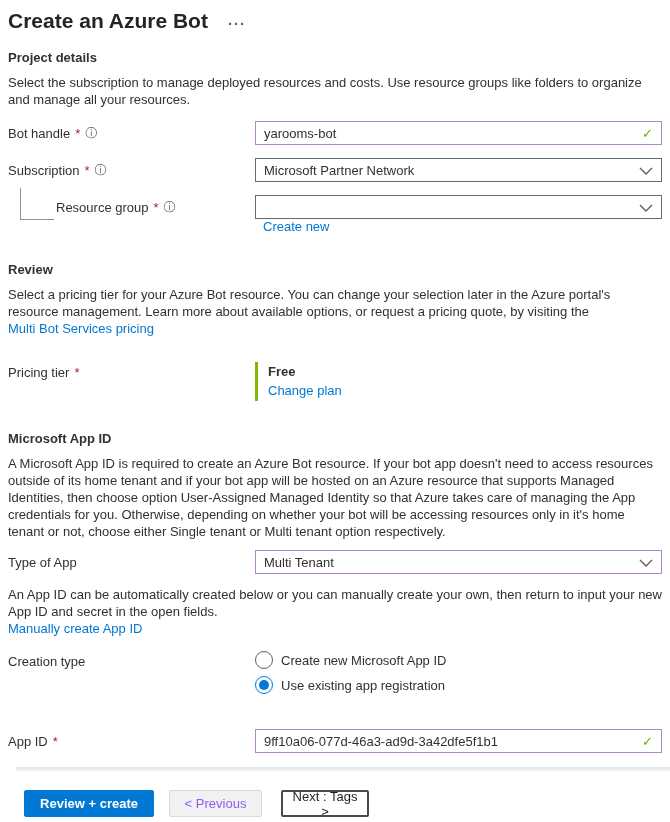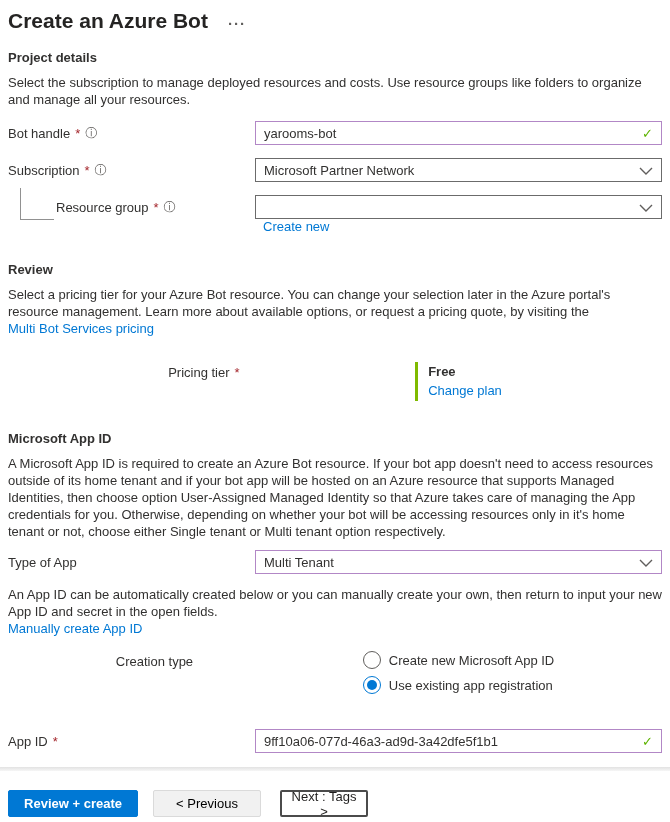--- a/index.html
+++ b/index.html
@@ -17,21 +17,21 @@
 
   .section-heading { font-weight:700; font-size:13px; color:#323130; }
   .sec-project { margin-top:14px; }
   .sec-pricing { margin-top:28px; }
   .sec-appid  { margin-top:30px; }
 
   .para { margin:9px 0 0 0; line-height:17px; max-width:654px; color:#323130; }
   .link { color:#0078d4; text-decoration:none; cursor:pointer; }
   .block-link { display:inline-block; margin-top:0; line-height:17px; }
 
-  .row { display:flex; align-items:center; margin-top:13px;justify-content:center; }
+  .row { display:flex; align-items:center; margin-top:13px; }
   .row.top { align-items:flex-start; }
   .label-col { width:247px; flex:none; display:flex; align-items:center; gap:5px; padding-top:0; }
   .row.top .label-col { padding-top:3px; }
   .req { color:#a4262c; }
   .info { color:#605e5c; font-size:12px; line-height:12px; cursor:default; }
 
   .control {
     width:408px; height:24px; border:1px solid #6b6b6b; background:#fff;
     display:flex; align-items:center; padding:0 8px; gap:6px;
   }
@@ -63,31 +63,31 @@
   .radio {
     width:18px; height:18px; border-radius:50%; border:1px solid #605e5c;
     background:#fff; flex:none; position:relative;
   }
   .radio.selected { border-color:#0078d4; }
   .radio.selected::after {
     content:""; position:absolute; left:3px; top:3px; right:3px; bottom:3px;
     border-radius:50%; background:#0078d4;
   }
 
-  .footer { position:absolute; left:0; right:0; bottom:0; background:#fff; }
+  .footer { position:absolute; left:16px; right:0; bottom:0; background:#fff; }
   .footer-divider { height:4px; background:linear-gradient(#e2e2e2,#f6f6f6); }
   .footer-buttons { display:flex; align-items:center; padding:19px 8px 5px 8px; }
   .btn { height:27px; font:inherit; cursor:pointer; display:flex; align-items:center; justify-content:center; }
   .btn-primary {
     background:#0078d4; color:#fff; border:1px solid #0078d4; font-weight:700;
     width:130px; margin-right:15px; border-radius:2px;
   }
   .btn-disabled {
-    background:#f1f1f1; color:#000000; border:1px solid #dadada;
-    width:108px; margin-right:19px; border-radius:2px; cursor:default;
+    background:#f1f1f1; color:#8b5cf6; border:1px solid #dadada;
+    width:93px; margin-right:19px; border-radius:2px; cursor:default;
   }
   .btn-outline {
     background:#fff; color:#201f1e; border:2px solid #4b4b4b;
     width:88px; border-radius:2px;
   }
 </style>
 </head>
 <body>
 
 <div class="content">

